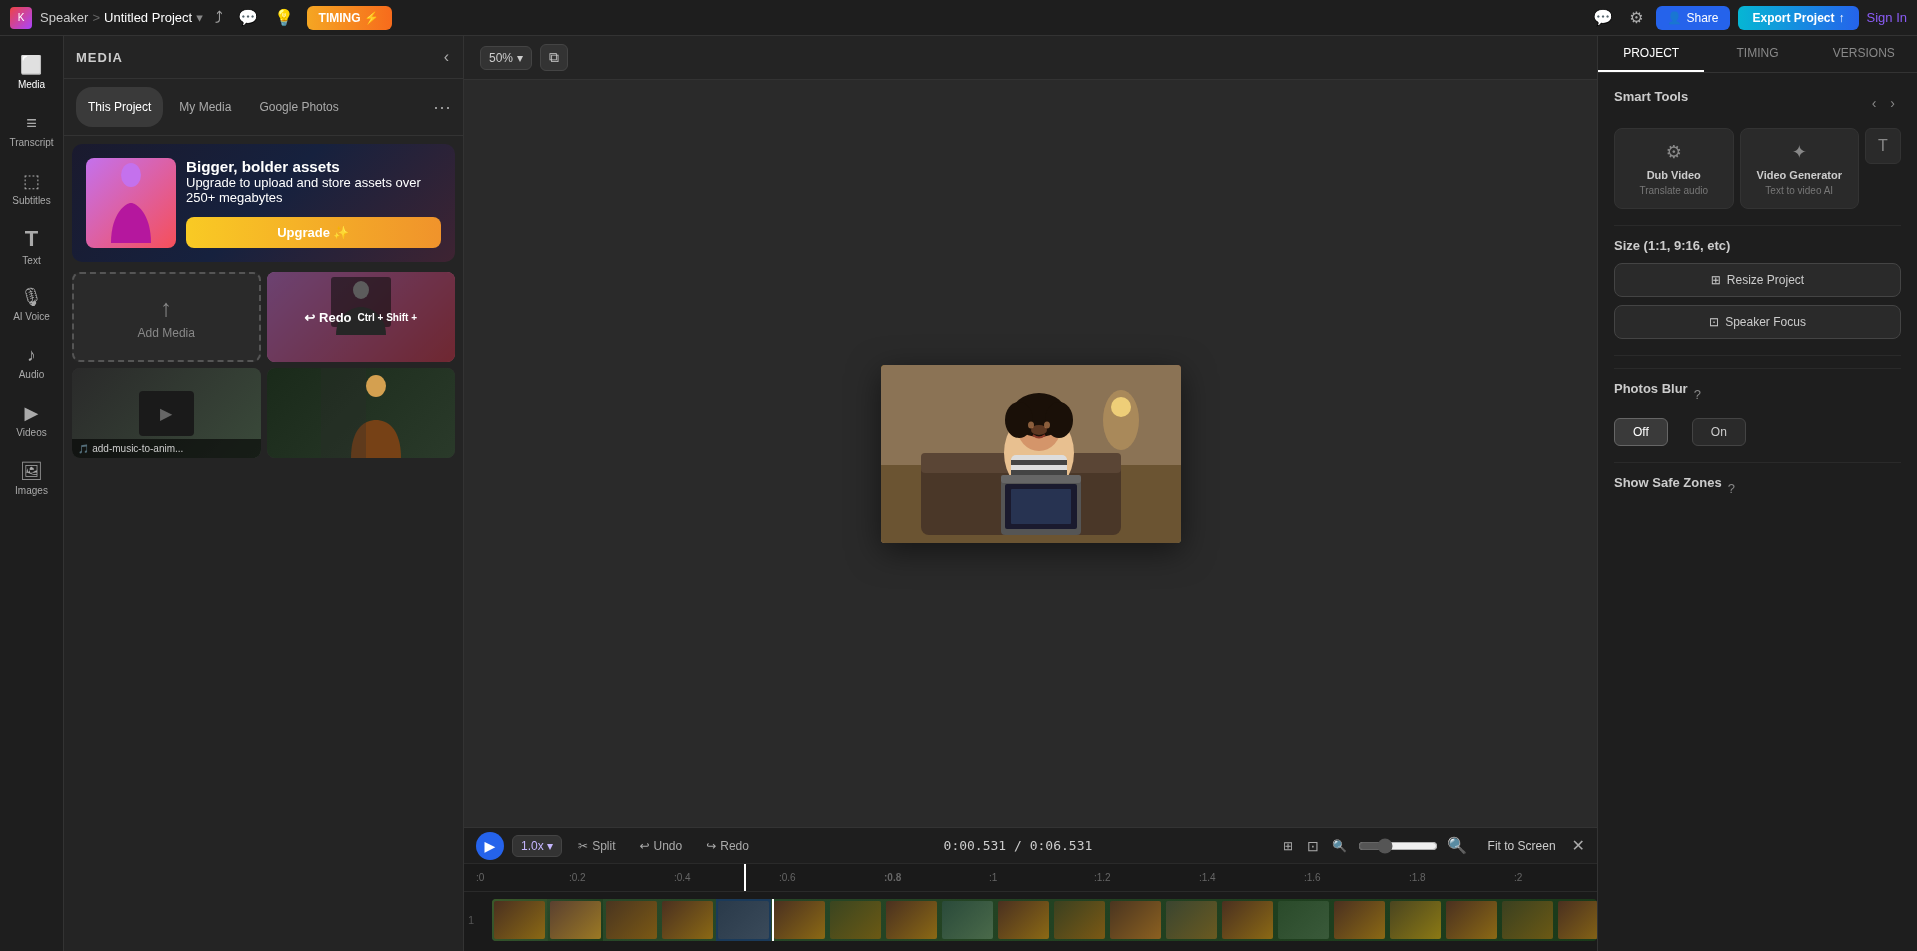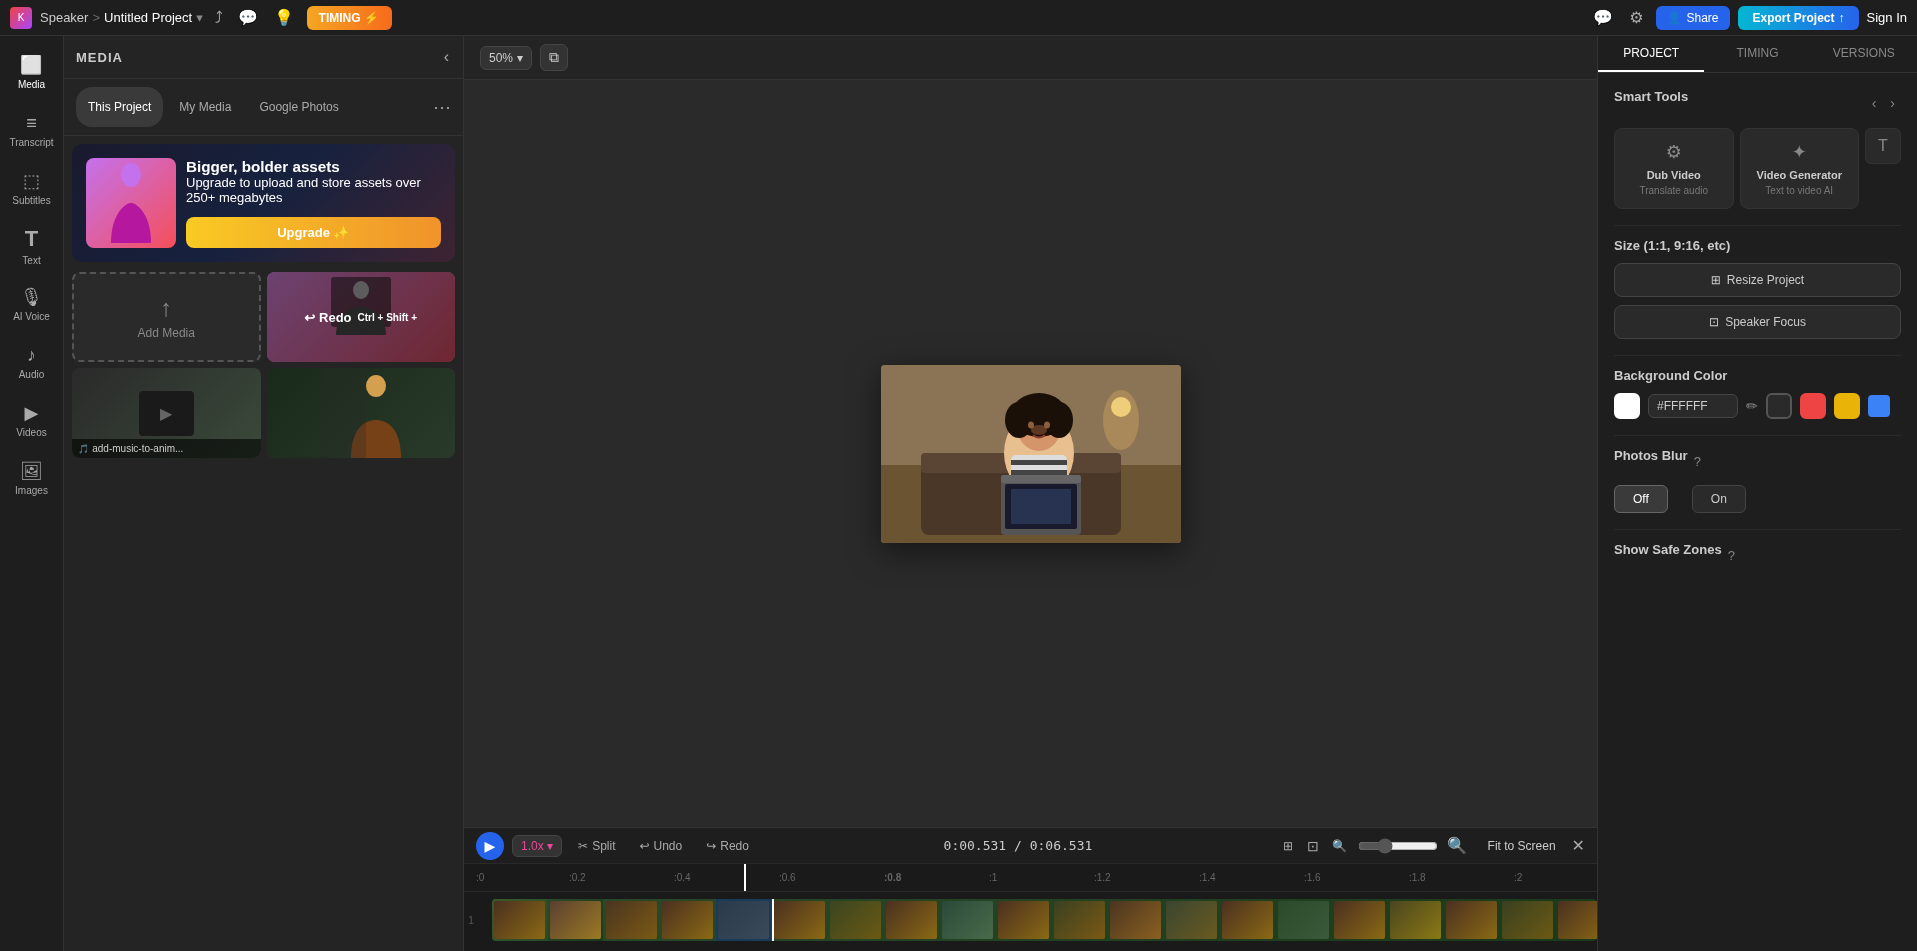--- a/index.html
+++ b/index.html
@@ -13,21 +13,21 @@
     #topbar .brand { display: flex; align-items: center; gap: 4px; color: #aaa; font-size: 13px; }
     #topbar .brand .logo { width: 22px; height: 22px; background: linear-gradient(135deg, #e44, #a4f); border-radius: 4px; display: flex; align-items: center; justify-content: center; font-size: 10px; color: #fff; }
     #topbar .breadcrumb { color: #ccc; display: flex; align-items: center; gap: 4px; }
     #topbar .breadcrumb .sep { color: #666; }
     #topbar .breadcrumb .project-name { color: #fff; font-weight: 400; }
     #topbar .breadcrumb .chevron { color: #888; }
     #topbar .spacer { flex: 1; }
     .btn-upgrade { background: linear-gradient(90deg, #f5a623, #f76b1c); color: #fff; border: none; border-radius: 6px; padding: 5px 12px; font-size: 12px; font-weight: 600; cursor: pointer; display: flex; align-items: center; gap: 4px; }
     .btn-share { background: #2563eb; color: #fff; border: none; border-radius: 6px; padding: 5px 12px; font-size: 12px; font-weight: 500; cursor: pointer; display: flex; align-items: center; gap: 4px; }
     .btn-export { background: linear-gradient(90deg, #06b6d4, #2563eb); color: #fff; border: none; border-radius: 6px; padding: 5px 14px; font-size: 12px; font-weight: 600; cursor: pointer; display: flex; align-items: center; gap: 4px; }
-    .btn-signin { background: none; border: none; color: #ffffff; font-size: 13px; cursor: pointer; }
+    .btn-signin { background: none; border: none; color: #8b5cf6; font-size: 13px; cursor: pointer; }
     .icon-btn { background: none; border: none; color: #aaa; cursor: pointer; font-size: 16px; padding: 4px; }
 
     
     #main { display: flex; height: calc(951px - 36px); }
 
     
     #leftsidebar {
       width: 64px; background: #1e1e1e; border-right: 1px solid #333;
       display: flex; flex-direction: column; align-items: center; padding-top: 8px; gap: 2px;
     }
@@ -127,21 +127,21 @@
       background: linear-gradient(135deg, #8B6914 0%, #D4A050 30%, #A0522D 60%, #2F4F2F 100%);
       position: relative; display: flex; align-items: center; justify-content: center;
     }
 
     
     #timeline-bar {
       height: 36px; background: #1e1e1e; border-top: 1px solid #333;
       display: flex; align-items: center; padding: 0 12px; gap: 8px;
     }
     .play-btn { background: #2563eb; border: none; border-radius: 50%; width: 28px; height: 28px; color: #fff; cursor: pointer; font-size: 14px; display: flex; align-items: center; justify-content: center; }
-    .speed-select { background: #333; border: 1px solid #444; color: #ec4899; border-radius: 6px; padding: 3px 8px; font-size: 12px; cursor: pointer; }
+    .speed-select { background: #333; border: 1px solid #444; color: #c4b5fd; border-radius: 6px; padding: 3px 8px; font-size: 12px; cursor: pointer; }
     .tl-btn { background: none; border: none; color: #aaa; cursor: pointer; font-size: 12px; display: flex; align-items: center; gap: 4px; padding: 4px 8px; border-radius: 4px; }
     .tl-spacer { flex: 1; }
     .time-display { font-size: 13px; color: #ccc; font-family: monospace; }
     .zoom-track { display: flex; align-items: center; gap: 6px; }
     .zoom-slider { width: 80px; accent-color: #555; }
     .fit-screen-btn { background: none; border: none; color: #ccc; cursor: pointer; font-size: 12px; padding: 4px 8px; border-radius: 4px; }
     .tl-close-btn { background: none; border: none; color: #aaa; cursor: pointer; font-size: 16px; }
 
     
     #timeline-ruler {
@@ -583,32 +583,20 @@
           <span>Resize Project</span>
         </button>
         <button class="btn-full">
           <span>⊡</span>
           <span>Speaker Focus</span>
         </button>
       </div>
 
       <hr class="section-divider">
 
-      <div class="color-section">
-        <span class="section-title">Background Color</span>
-        <div class="color-row" style="margin-top:10px;">
-          <div class="color-swatch white active"></div>
-          <input type="text" class="color-hex" value="#FFFFFF" style="">
-          <button class="edit-icon-btn">✏</button>
-          <div class="color-swatch black" style="background:#2a2a2a;border-color:#555;"></div>
-          <div class="color-swatch red" style="background:#ef4444;border-color:#ef4444;"></div>
-          <div class="color-swatch yellow" style="background:#eab308;border-color:#eab308;"></div>
-          <div class="color-swatch blue" style="background:#3b82f6;border-color:#3b82f6;width:22px;height:22px;border-radius:4px;"></div>
-        </div>
-      </div>
 
       <hr class="section-divider">
 
       <div class="blur-section">
         <div style="display:flex;align-items:center;gap:6px;margin-bottom:10px;">
           <span class="section-title">Photos Blur</span>
           <span class="help-icon">?</span>
         </div>
         <div class="blur-row">
           <button class="blur-btn active">Off</button>

